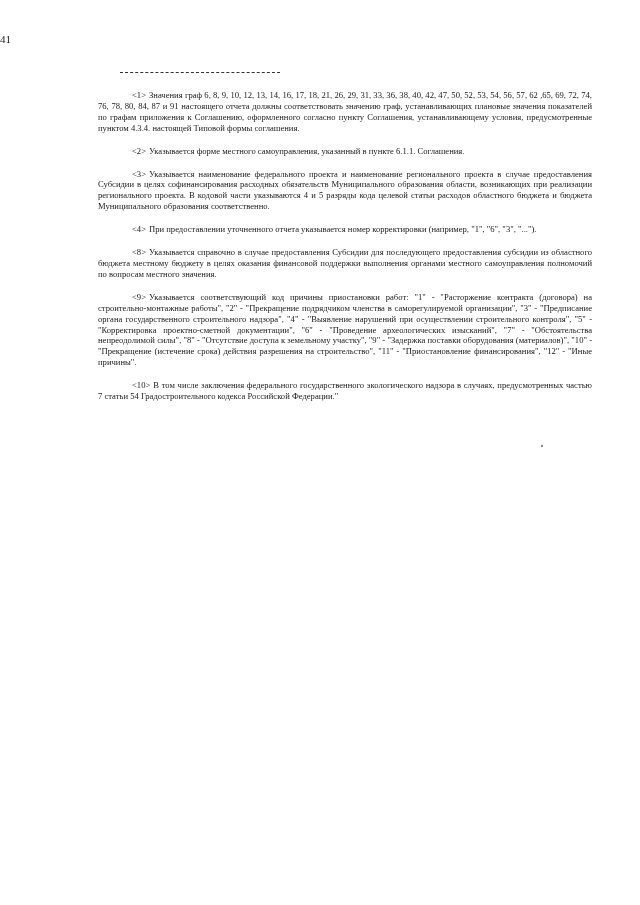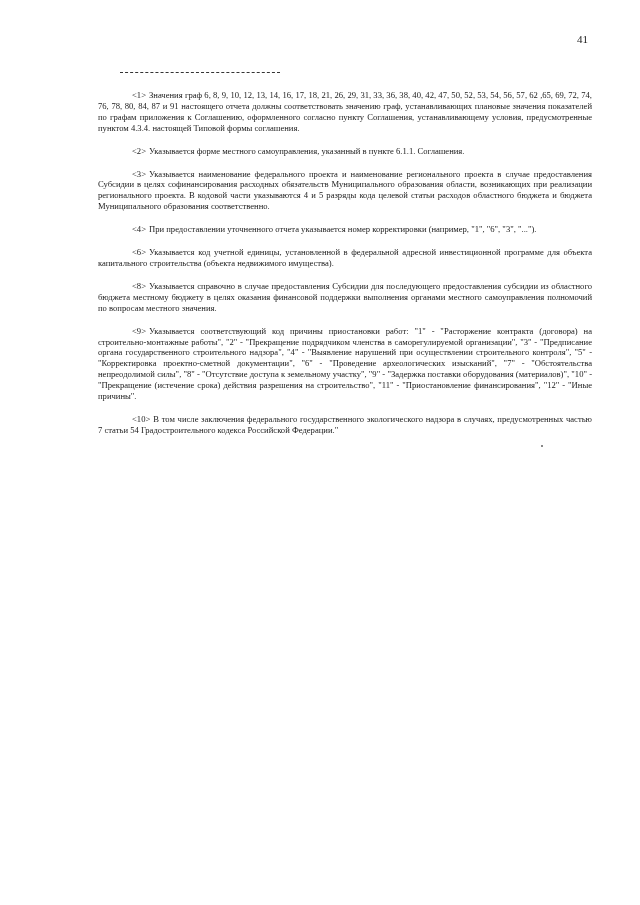--- a/index.html
+++ b/index.html
@@ -1,18 +1,18 @@
 <!DOCTYPE html>
 <html><head>
 <meta charset="utf-8">
 <style>
   html, body { margin: 0; padding: 0; background: #ffffff; }
   body { width: 640px; height: 905px; position: relative; overflow: hidden;
          font-family: "Liberation Serif", serif; color: #1a1a1a; }
-  .page-number { position: absolute; top: 33px; left: 0; width: 588px; text-align: right;
+  .page-number { position: absolute; top: 33px; left: 0; width: 588px; text-align: left;
                  font-size: 11px; }
   .separator { position: absolute; top: 72px; left: 120px; width: 160px; height: 0;
                border-top: 1px dashed #333; }
   .notes { position: absolute; top: 78px; left: 86px; width: 518px;
            font-size: 8.6px; line-height: 10.9px; text-align: justify; }
   .note { margin: 12px; text-indent: 34px; }
   .note .marker { margin-right: 3px; }
   .speck { position: absolute; left: 541px; top: 445px; width: 2px; height: 2px; background: #888; }
 </style>
 </head>
@@ -20,19 +20,18 @@
 
 <div class="page-number">41</div>
 
 <div class="separator"></div>
 
 <div class="notes">
   <p class="note"><span class="marker">&lt;1&gt;</span><span>Значения граф 6, 8, 9, 10, 12, 13, 14, 16, 17, 18, 21, 26, 29, 31, 33, 36, 38, 40, 42, 47, 50, 52, 53, 54, 56, 57, 62 ,65, 69, 72, 74, 76, 78, 80, 84, 87 и 91  настоящего отчета должны соответствовать значению граф, устанавливающих плановые значения показателей по графам приложения к Соглашению, оформленного согласно пункту Соглашения, устанавливающему условия, предусмотренные пунктом 4.3.4. настоящей Типовой формы соглашения.</span></p>
   <p class="note"><span class="marker">&lt;2&gt;</span><span>Указывается форме местного самоуправления, указанный в пункте 6.1.1. Соглашения.</span></p>
   <p class="note"><span class="marker">&lt;3&gt;</span><span>Указывается наименование федерального проекта и наименование регионального проекта в случае предоставления Субсидии в целях софинансирования расходных обязательств Муниципального образования области, возникающих при реализации регионального проекта. В кодовой части указываются 4 и 5 разряды кода целевой статьи расходов областного бюджета и бюджета Муниципального образования соответственно.</span></p>
   <p class="note"><span class="marker">&lt;4&gt;</span><span>При предоставлении уточненного отчета указывается номер корректировки (например, "1", "6", "3", "...").</span></p>
-  <p class="note"><span class="marker">&lt;6&gt;</span><span>Указывается код учетной единицы, установленной в федеральной адресной инвестиционной программе для объекта капитального строительства (объекта недвижимого имущества).</span></p>
   <p class="note"><span class="marker">&lt;8&gt;</span><span>Указывается справочно в случае предоставления Субсидии для последующего предоставления субсидии из областного бюджета местному бюджету в целях оказания финансовой поддержки выполнения органами местного самоуправления полномочий по вопросам местного значения.</span></p>
   <p class="note"><span class="marker">&lt;9&gt;</span><span>Указывается соответствующий код причины приостановки работ: "1" - "Расторжение контракта (договора) на строительно-монтажные работы", "2" - "Прекращение подрядчиком членства в саморегулируемой организации", "3" - "Предписание органа государственного строительного надзора", "4" - "Выявление нарушений при осуществлении строительного контроля", "5" - "Корректировка проектно-сметной документации", "6" - "Проведение археологических изысканий", "7" - "Обстоятельства непреодолимой силы", "8" - "Отсутствие доступа к земельному участку", "9" - "Задержка поставки оборудования (материалов)", "10" - "Прекращение (истечение срока) действия разрешения на строительство", "11" - "Приостановление финансирования", "12" - "Иные причины".</span></p>
   <p class="note"><span class="marker">&lt;10&gt;</span><span>В том числе заключения федерального государственного экологического надзора в случаях, предусмотренных частью 7 статьи 54 Градостроительного кодекса Российской Федерации."</span></p>
 </div>
 
 <div class="speck"></div>
 
 </body></html>

